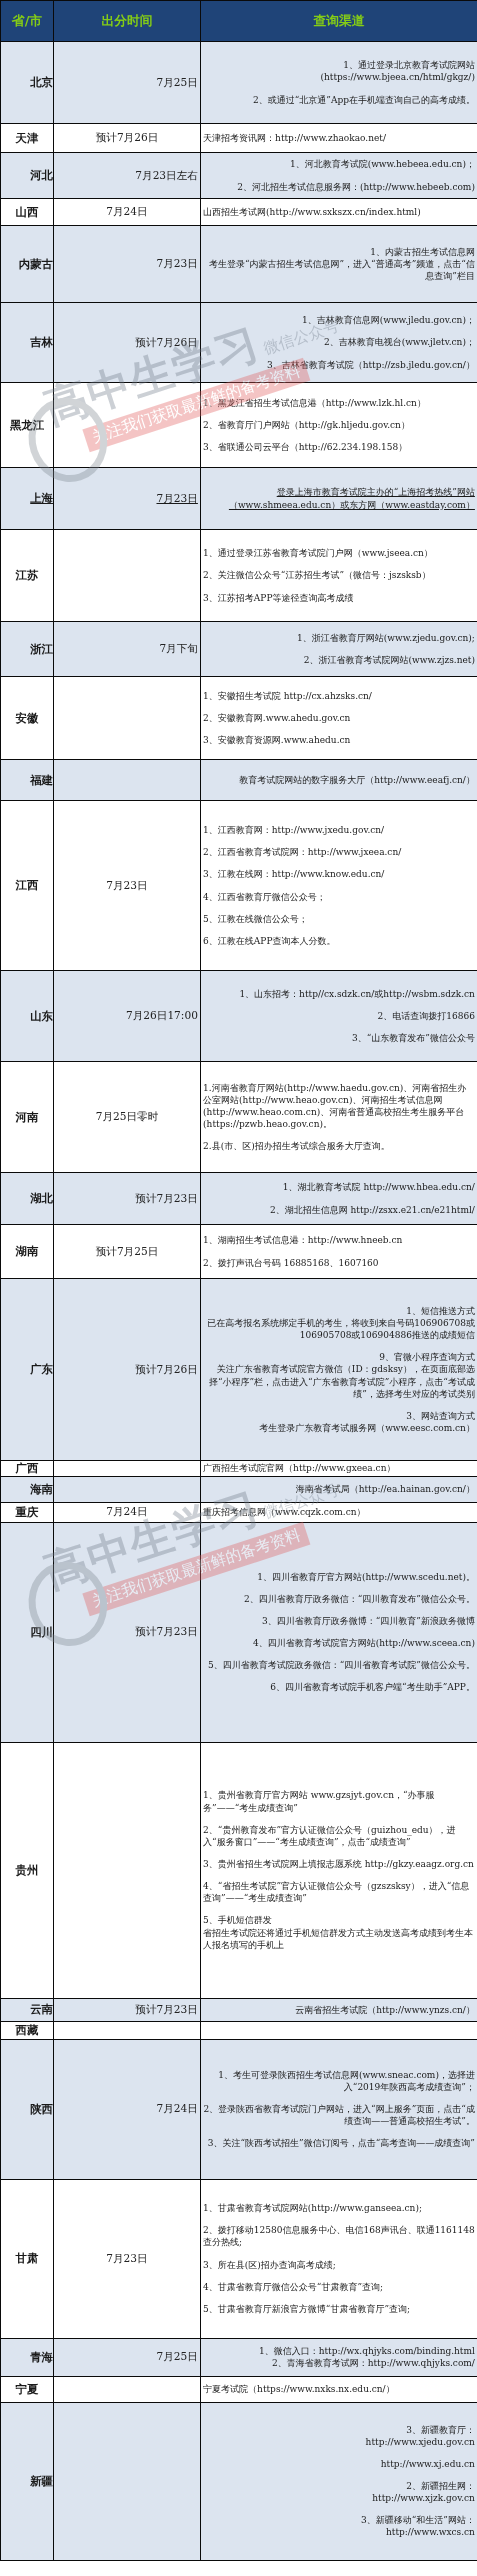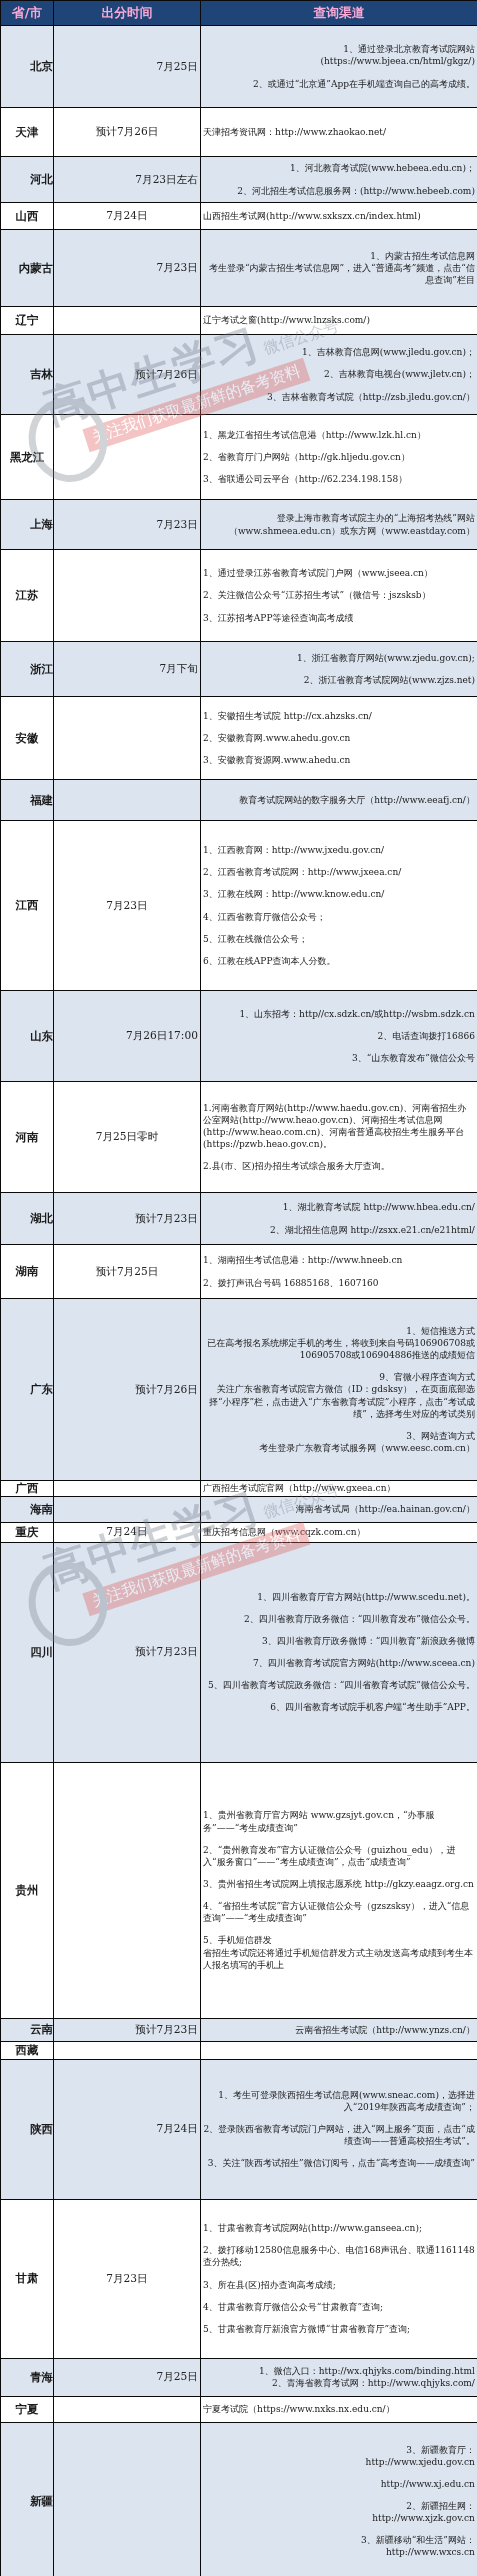--- a/index.html
+++ b/index.html
@@ -1,21 +1,21 @@
 <!DOCTYPE html>
 <html style="font-size:11.4px"><head>
 <meta charset="utf-8">
 <style>
   html, body { margin: 0; padding: 0; background: #ffffff; }
   body { width: 477px; height: 2576px; position: relative; overflow: hidden;
          font-family: "DejaVu Serif", "Liberation Serif", serif; color: #1a1a1a; }
   table { border-collapse: collapse; width: 477px; table-layout: fixed; position: relative; z-index: 1; }
   col.c1 { width: 53px; } col.c2 { width: 147px; } col.c3 { width: 277px; }
-  th { background: #1f4478; color: #f9a8d4; font-family: "DejaVu Sans", "Liberation Sans", sans-serif;
-       font-size: 12.8px; font-weight: bold; height: 24px; border: 1.1px solid #0a0a0a; padding: 0; }
+  th { background: #1f4478; color: #84cc16; font-family: "DejaVu Sans", "Liberation Sans", sans-serif;
+       font-size: 12.8px; font-weight: bold; height: 24px; border: 1.1px solid #0a0a0a; padding: 8px; }
   td { border: 1.1px solid #0a0a0a; padding: 0 2.1px; vertical-align: middle; }
   tr.shade td { background: #dce4ef; text-align: right; }
   tr.plain td { background: #ffffff; }
   td.prov { text-align: center; font-family: "DejaVu Sans", "Liberation Sans", sans-serif;
             font-weight: bold; font-size: 11.4px; padding: 0; }
   td.time { text-align: center; font-size: 10.6px; color: #222; }
   td.chan { font-size: 9px; line-height: 1.35; color: #1a1a1a; }
   .ln { display: block; white-space: pre-wrap; }
   .gap { display: block; height: 10px; }
   .watermark { position: absolute; left: 43px; pointer-events: none; z-index: 2; opacity: 0.35;
@@ -44,21 +44,21 @@
       <tr class="shade" style="height: 82px;">
         <td class="prov">北京</td>
         <td class="time">7月25日</td>
         <td class="chan">
           <span class="ln">1、通过登录北京教育考试院网站</span>
           <span class="ln">(https://www.bjeea.cn/html/gkgz/)</span>
           <span class="gap"></span>
           <span class="ln">2、或通过“北京通”App在手机端查询自己的高考成绩。</span>
         </td>
       </tr>
-      <tr class="plain" style="height: 49px;">
+      <tr class="plain" style="height: 29px;">
         <td class="prov">天津</td>
         <td class="time">预计7月26日</td>
         <td class="chan">
           <span class="ln">天津招考资讯网：http://www.zhaokao.net/</span>
         </td>
       </tr>
       <tr class="shade" style="height: 46px;">
         <td class="prov">河北</td>
         <td class="time">7月23日左右</td>
         <td class="chan">
@@ -75,27 +75,20 @@
         </td>
       </tr>
       <tr class="shade" style="height: 77px;">
         <td class="prov">内蒙古</td>
         <td class="time">7月23日</td>
         <td class="chan">
           <span class="ln">1、内蒙古招生考试信息网</span>
           <span class="ln">考生登录“内蒙古招生考试信息网”，进入“普通高考”频道，点击“信息查询”栏目</span>
         </td>
       </tr>
-      <tr class="plain" style="height: 28px;">
-        <td class="prov">辽宁</td>
-        <td class="time"></td>
-        <td class="chan">
-          <span class="ln">辽宁考试之窗(http://www.lnzsks.com/)</span>
-        </td>
-      </tr>
       <tr class="shade" style="height: 80px;">
         <td class="prov">吉林</td>
         <td class="time">预计7月26日</td>
         <td class="chan">
           <span class="ln">1、吉林教育信息网(www.jledu.gov.cn)；</span>
           <span class="gap"></span>
           <span class="ln">2、吉林教育电视台(www.jletv.cn)；</span>
           <span class="gap"></span>
           <span class="ln">3、吉林省教育考试院（http://zsb.jledu.gov.cn/）</span>
         </td>
@@ -104,21 +97,21 @@
         <td class="prov">黑龙江</td>
         <td class="time"></td>
         <td class="chan">
           <span class="ln">1、黑龙江省招生考试信息港（http://www.lzk.hl.cn）</span>
           <span class="gap"></span>
           <span class="ln">2、省教育厅门户网站（http://gk.hljedu.gov.cn）</span>
           <span class="gap"></span>
           <span class="ln">3、省联通公司云平台（http://62.234.198.158）</span>
         </td>
       </tr>
-      <tr class="shade" style="height: 50px;">
+      <tr class="shade" style="height: 62px; text-decoration: underline;">
         <td class="prov">上海</td>
         <td class="time">7月23日</td>
         <td class="chan">
           <span class="ln">登录上海市教育考试院主办的“上海招考热线”网站（www.shmeea.edu.cn）或东方网（www.eastday.com）</span>
         </td>
       </tr>
       <tr class="plain" style="height: 92px;">
         <td class="prov">江苏</td>
         <td class="time"></td>
         <td class="chan">
@@ -249,21 +242,21 @@
       <tr class="shade" style="height: 220px;">
         <td class="prov">四川</td>
         <td class="time">预计7月23日</td>
         <td class="chan">
           <span class="ln">1、四川省教育厅官方网站(http://www.scedu.net)。</span>
           <span class="gap"></span>
           <span class="ln">2、四川省教育厅政务微信：“四川教育发布”微信公众号。</span>
           <span class="gap"></span>
           <span class="ln">3、四川省教育厅政务微博：“四川教育”新浪政务微博</span>
           <span class="gap"></span>
-          <span class="ln">7、四川省教育考试院官方网站(http://www.sceea.cn)</span>
+          <span class="ln">4、四川省教育考试院官方网站(http://www.sceea.cn)</span>
           <span class="gap"></span>
           <span class="ln">5、四川省教育考试院政务微信：“四川省教育考试院”微信公众号。</span>
           <span class="gap"></span>
           <span class="ln">6、四川省教育考试院手机客户端“考生助手”APP。</span>
         </td>
       </tr>
       <tr class="plain" style="height: 256px;">
         <td class="prov">贵州</td>
         <td class="time"></td>
         <td class="chan">

